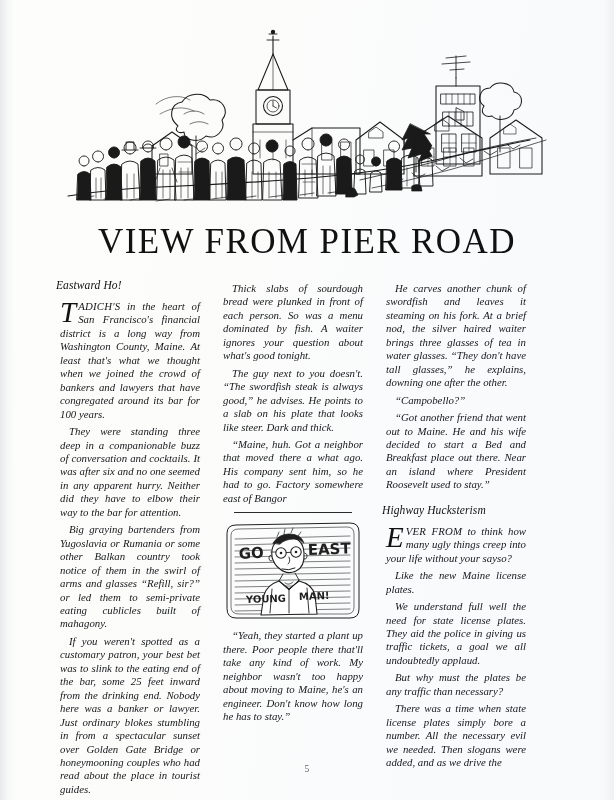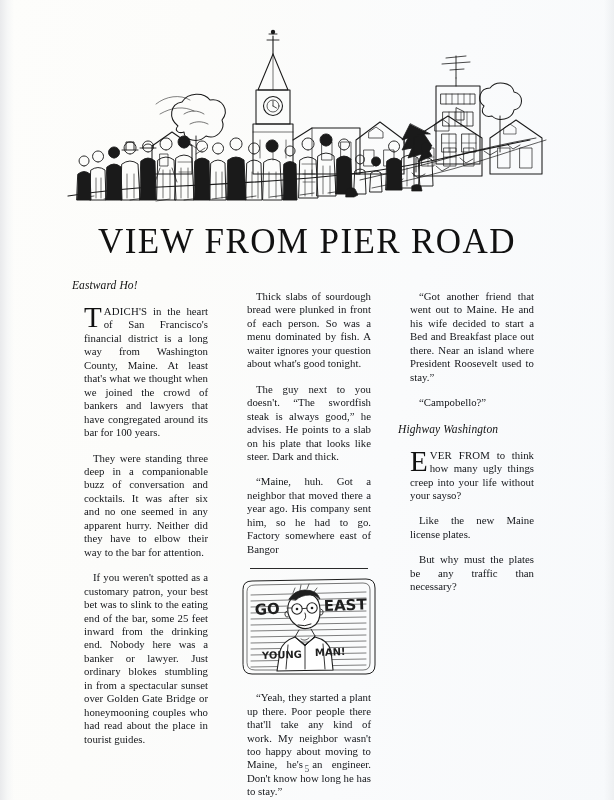--- a/index.html
+++ b/index.html
@@ -66,21 +66,21 @@
     line-height: 40px;
     letter-spacing: 1.4px;
     color: #111111;
     font-weight: 400;
     white-space: nowrap;
   }
 
   
   .columns {
     position: absolute;
-    left: 72px;
+    left: 56px;
     top: 278px;
     width: 474px;
     height: 488px;
   }
   .col {
     position: absolute;
     top: 0;
     width: 148px;
     height: 488px;
   }
@@ -95,28 +95,29 @@
     color: #111;
     margin: 0 0 7px 0;
     letter-spacing: 0.1px;
   }
   .section-head.second {
     margin-top: 11px;
     margin-bottom: 7px;
   }
 
   p.body {
-    margin: 12px;
+    margin: 4px;
     font-size: 10.8px;
     line-height: 13.45px;
     text-align: justify;
     text-justify: inter-word;
     color: #14161a;
     hyphens: none;
     text-indent: 9px;
+    font-style: italic;
   }
 
   
   p.dropcap {
     text-indent: 0;
     position: relative;
     min-height: 26px;
   }
   p.dropcap .dc {
     float: left;
@@ -341,27 +342,28 @@
   <div class="columns">
 
     <div class="col col-1">
       <div class="section-head">Eastward Ho!</div>
 
       <p class="body dropcap">
         <span class="dc">T</span><span class="smallcaps">ADICH'S</span><span> in the heart of San Francisco's financial district is a long way from Washington County, Maine. At least that's what we thought when we joined the crowd of bankers and lawyers that have congregated around its bar for 100 years.</span>
       </p>
 
       <p class="body">They were standing three deep in a companionable buzz of conversation and cocktails. It was after six and no one seemed in any apparent hurry. Neither did they have to elbow their way to the bar for attention.</p>
+      <p class="body">Big graying bartenders from Yugoslavia or Rumania or some other Balkan country took notice of them in the swirl of arms and glasses “Refill, sir?” or led them to semi-private eating cublicles built of mahagony.</p>
       <p class="body">If you weren't spotted as a customary patron, your best bet was to slink to the eating end of the bar, some 25 feet inward from the drinking end. Nobody here was a banker or lawyer. Just ordinary blokes stumbling in from a spectacular sunset over Golden Gate Bridge or honeymooning couples who had read about the place in tourist guides.</p>
     </div>
 
     <div class="col col-2">
       <p class="body">Thick slabs of sourdough bread were plunked in front of each person. So was a menu dominated by fish. A waiter ignores your question about what's good tonight.</p>
       <p class="body">The guy next to you doesn't. “The swordfish steak is always good,” he advises. He points to a slab on his plate that looks like steer. Dark and thick.</p>
-      <p class="body">“Maine, huh. Got a neighbor that moved there a year ago. His company sent him, so he had to go. Factory somewhere east of Bangor</p>
+      <p class="body">“Maine, huh. Got a neighbor that moved there a what ago. His company sent him, so he had to go. Factory somewhere east of Bangor</p>
 
       <div class="rule"></div>
 
       <div class="cartoon">
         <svg viewBox="0 0 148 104" xmlns="http://www.w3.org/2000/svg" fill="none" stroke="#1f1f1f" stroke-width="1" stroke-linecap="round" stroke-linejoin="round">
 
           <path d="M8,14 q0,-8 9,-8 L131,4 q9,0 9,9 L140,90 q0,9 -9,9 L17,99 q-9,0 -9,-9 Z"></path>
           <path d="M12,16 q0,-6 8,-6 L128,8 q7,0 7,7 L135,88 q0,7 -7,7 L20,95 q-8,0 -8,-7 Z" stroke-width="0.6"></path>
 
           <g stroke-width="0.6" stroke="#2a2a2a">
@@ -421,30 +423,33 @@
             <text x="27" y="84" font-size="10" transform="rotate(-2 27 84)">YOUNG</text>
             <text x="80" y="81" font-size="10" transform="rotate(-2 80 81)">MAN!</text>
           </g>
         </svg>
       </div>
 
       <p class="body">“Yeah, they started a plant up there. Poor people there that'll take any kind of work. My neighbor wasn't too happy about moving to Maine, he's an engineer. Don't know how long he has to stay.”</p>
     </div>
 
     <div class="col col-3">
+      <p class="body">He carves another chunk of swordfish and leaves it steaming on his fork. At a brief nod, the silver haired waiter brings three glasses of tea in water glasses. “They don't have tall glasses,” he explains, downing one after the other.</p>
+      <p class="body">“Campobello?”</p>
       <p class="body">“Got another friend that went out to Maine. He and his wife decided to start a Bed and Breakfast place out there. Near an island where President Roosevelt used to stay.”</p>
-      <p class="body">“Campobello?”</p>
-
-      <div class="section-head second">Highway Washington</div>
+
+      <div class="section-head second">Highway Hucksterism</div>
 
       <p class="body dropcap">
         <span class="dc">E</span><span class="smallcaps">VER FROM</span><span> to think how many ugly things creep into your life without your sayso?</span>
       </p>
 
       <p class="body">Like the new Maine license plates.</p>
+      <p class="body">We understand full well the need for state license plates. They aid the police in giving us traffic tickets, a goal we all undoubtedly applaud.</p>
       <p class="body">But why must the plates be any traffic than necessary?</p>
+      <p class="body">There was a time when state license plates simply bore a number. All the necessary evil we needed. Then slogans were added, and as we drive the</p>
     </div>
 
   </div>
 
   <div class="folio">5</div>
 
 </div>
 
 </body></html>

